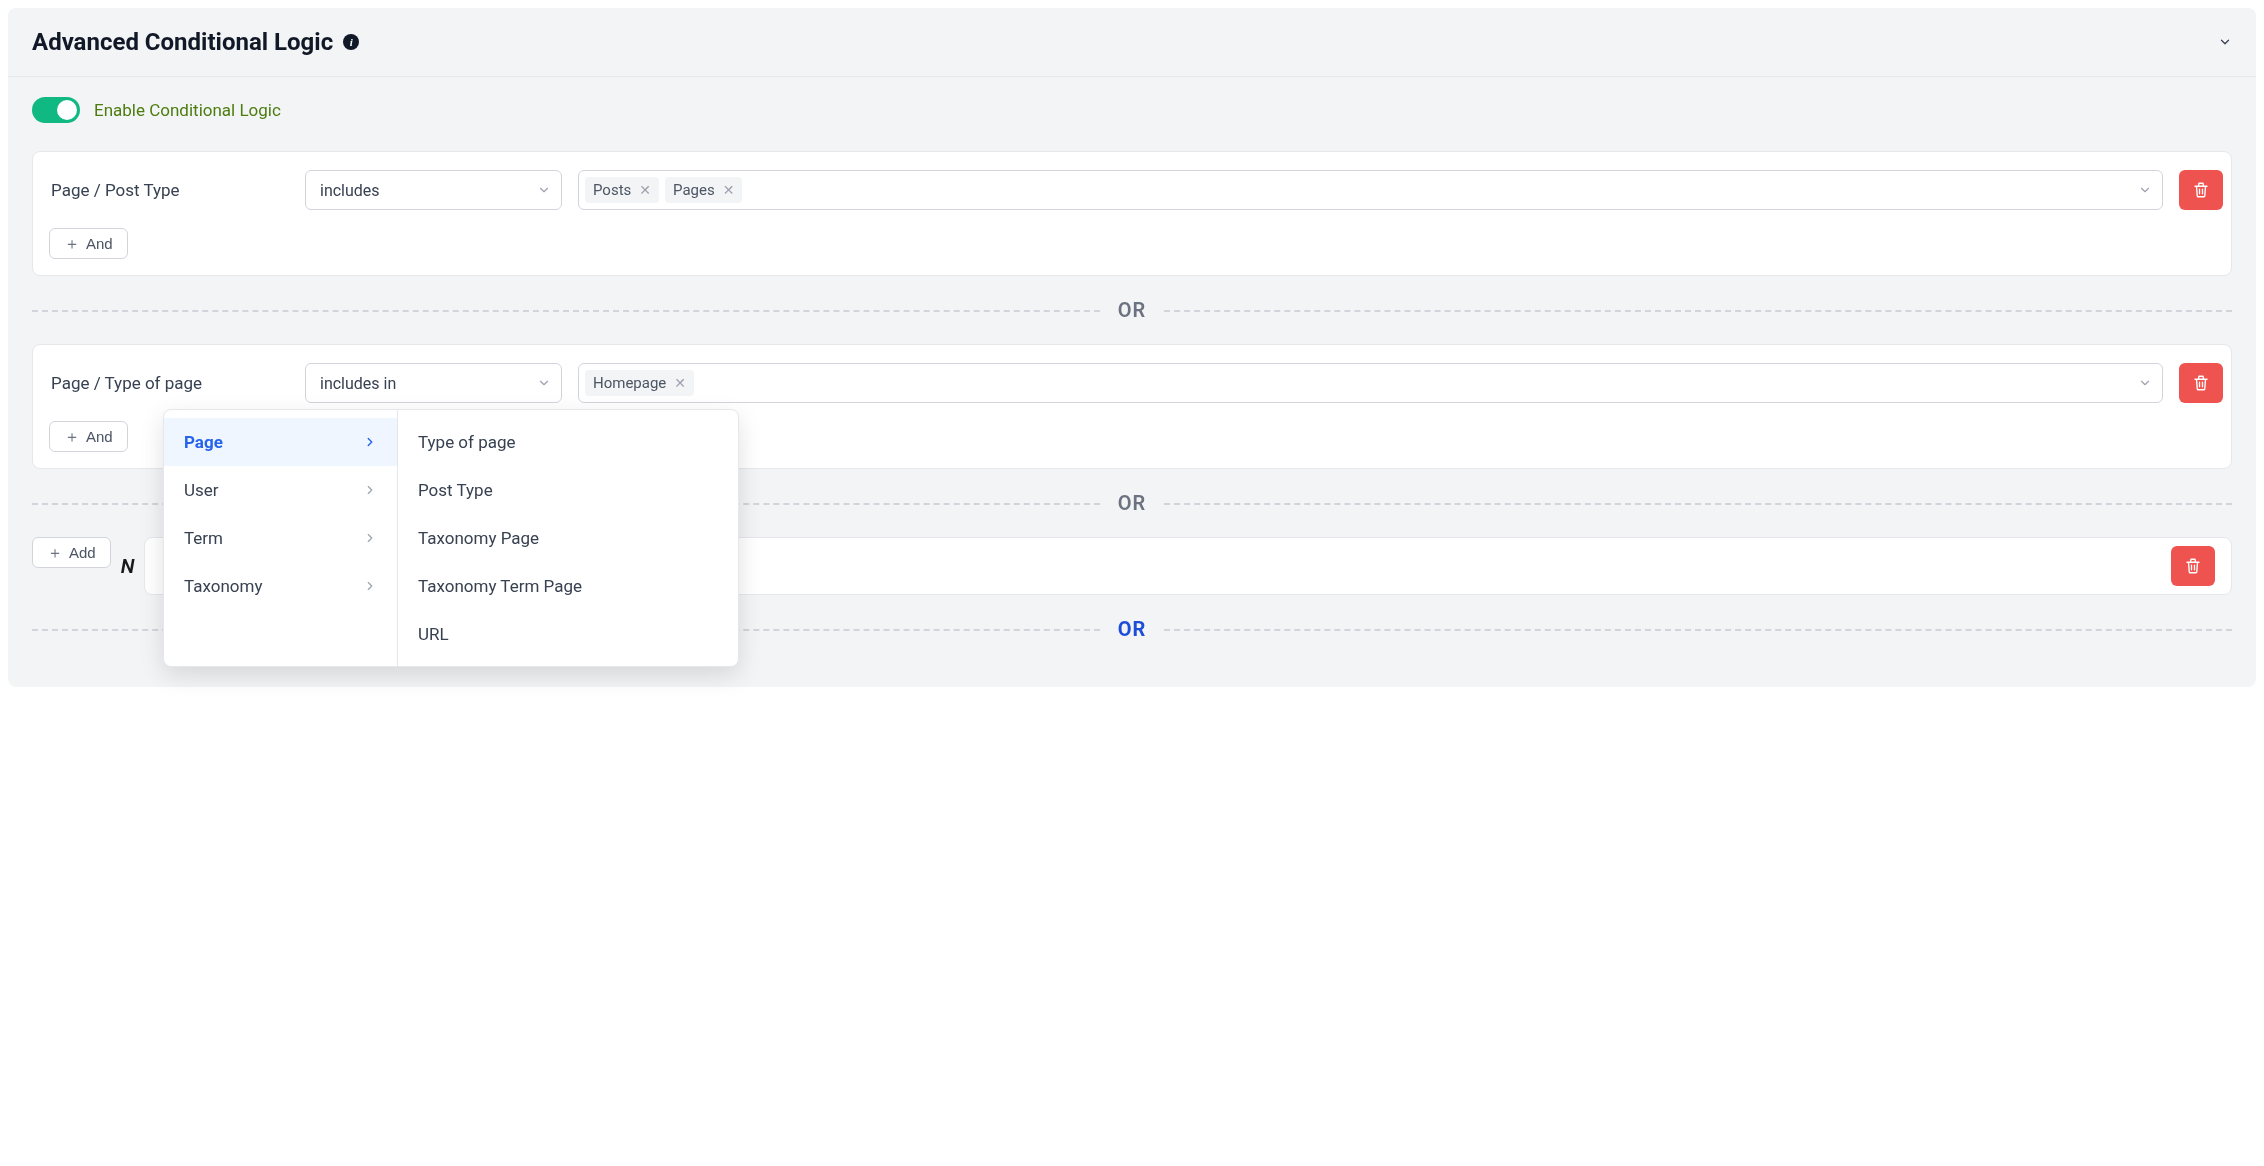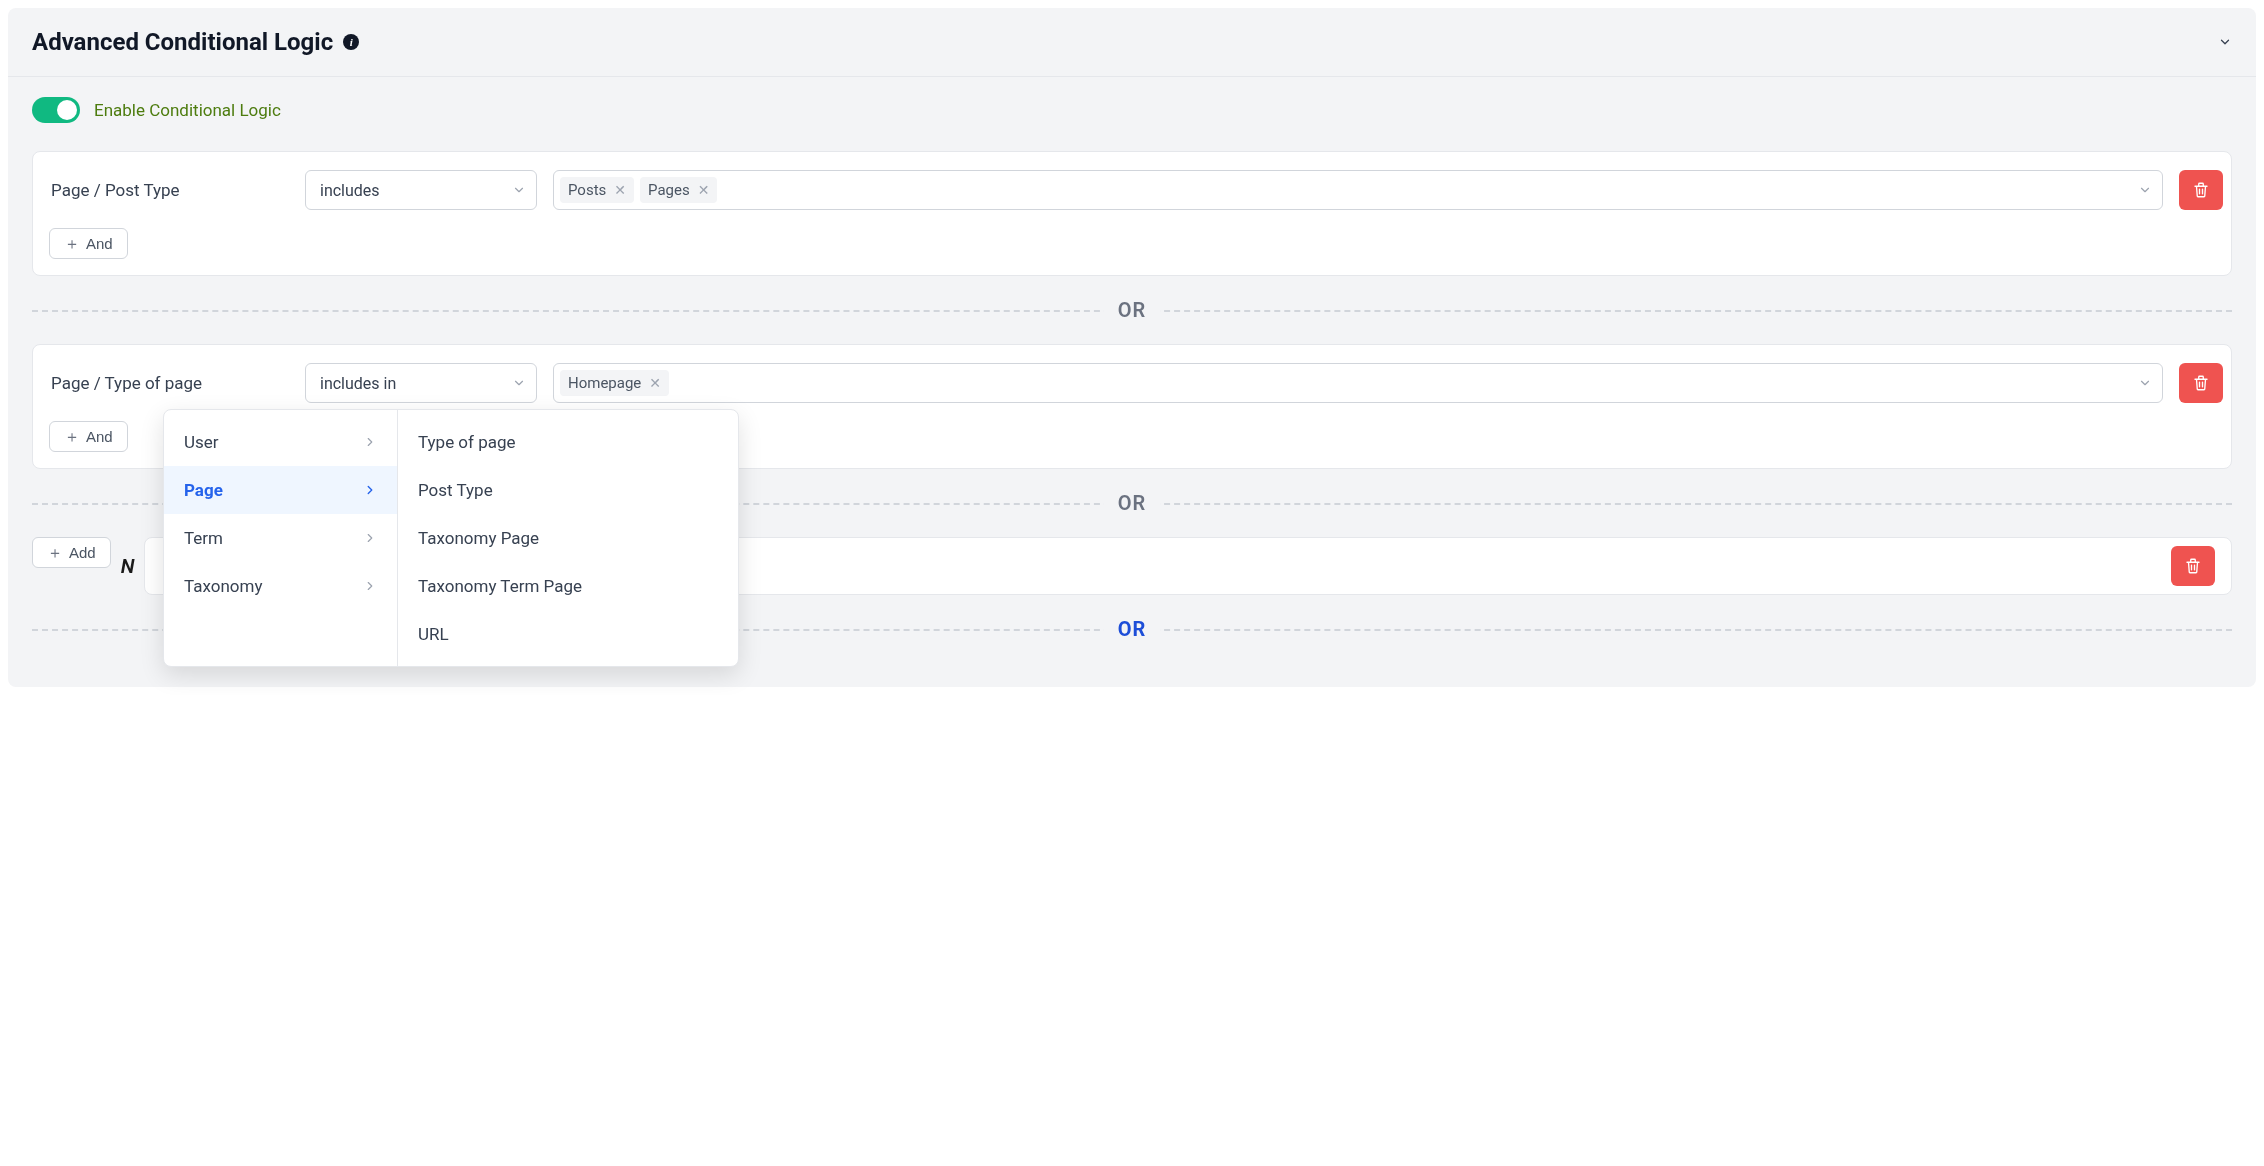--- a/index.html
+++ b/index.html
@@ -14,21 +14,21 @@
 .panel-body { padding: 20px 0 24px 0; }
 .toggle-row { display: flex; align-items: center; gap: 14px; padding: 0 24px 28px 24px; }
 .switch { position: relative; width: 48px; height: 26px; background: #10b981; border-radius: 999px; cursor: pointer; }
 .switch::after { content: ""; position: absolute; top: 3px; right: 3px; width: 20px; height: 20px; border-radius: 50%; background: #fff; }
 .toggle-label { font-size: 17px; color: #4d7c0f; }
 
 .rule-group { background: #fff; border: 1px solid #e5e7eb; border-radius: 8px; margin: 0 24px; padding: 18px 8px 16px 16px; position: relative; }
 .rule-row { display: flex; align-items: center; gap: 16px; margin-bottom: 18px; }
 .rule-label { width: 240px; font-size: 17px; color: #374151; padding-left: 2px; }
 .select { position: relative; border: 1px solid #d1d5db; border-radius: 6px; background: #fff; height: 40px; display: flex; align-items: center; padding: 0 34px 0 14px; font-size: 16px; color: #374151; cursor: pointer; }
-.select-op { width: 232px; align-items: center; }
+.select-op { width: 257px; align-items: center; }
 .select-multi { flex: 1; min-height: 40px; height: auto; padding: 4px 34px 4px 6px; gap: 6px; flex-wrap: wrap; }
 .tag { background: #f3f4f6; border-radius: 4px; padding: 4px 8px; display: inline-flex; align-items: center; gap: 8px; font-size: 15px; color: #4b5563; }
 .tag-x { color: #9ca3af; font-size: 14px; cursor: pointer; }
 .chevron-down { position: absolute; right: 10px; top: 50%; transform: translateY(-50%); width: 14px; height: 14px; }
 .chevron-down svg, .chevron-right svg { width: 100%; height: 100%; display: block; }
 .chevron-right { width: 14px; height: 14px; }
 
 .delete-btn { width: 44px; height: 40px; border-radius: 6px; background: #ef5350; display: flex; align-items: center; justify-content: center; cursor: pointer; flex-shrink: 0; }
 .delete-btn svg { width: 18px; height: 18px; stroke: #fff; }
 
@@ -145,33 +145,33 @@
         </div>
       </div>
       <button class="and-btn">
         <span class="plus-icon">＋</span>
         <span>And</span>
       </button>
 
       
       <div class="cascade">
         <div class="cascade-col">
-          <div class="cascade-item">
-            <span>User</span>
-            <span class="chevron-right">
-                <svg viewBox="0 0 24 24" fill="none">
-                  <path d="M9 6l6 6-6 6" stroke="#9ca3af" stroke-width="2" stroke-linecap="round" stroke-linejoin="round"></path>
-                </svg>
-              </span>
-          </div>
           <div class="cascade-item active">
             <span>Page</span>
             <span class="chevron-right">
                 <svg viewBox="0 0 24 24" fill="none">
                   <path d="M9 6l6 6-6 6" stroke="#2563eb" stroke-width="2.4" stroke-linecap="round" stroke-linejoin="round"></path>
+                </svg>
+              </span>
+          </div>
+          <div class="cascade-item">
+            <span>User</span>
+            <span class="chevron-right">
+                <svg viewBox="0 0 24 24" fill="none">
+                  <path d="M9 6l6 6-6 6" stroke="#9ca3af" stroke-width="2" stroke-linecap="round" stroke-linejoin="round"></path>
                 </svg>
               </span>
           </div>
           <div class="cascade-item">
             <span>Term</span>
             <span class="chevron-right">
                 <svg viewBox="0 0 24 24" fill="none">
                   <path d="M9 6l6 6-6 6" stroke="#9ca3af" stroke-width="2" stroke-linecap="round" stroke-linejoin="round"></path>
                 </svg>
               </span>

